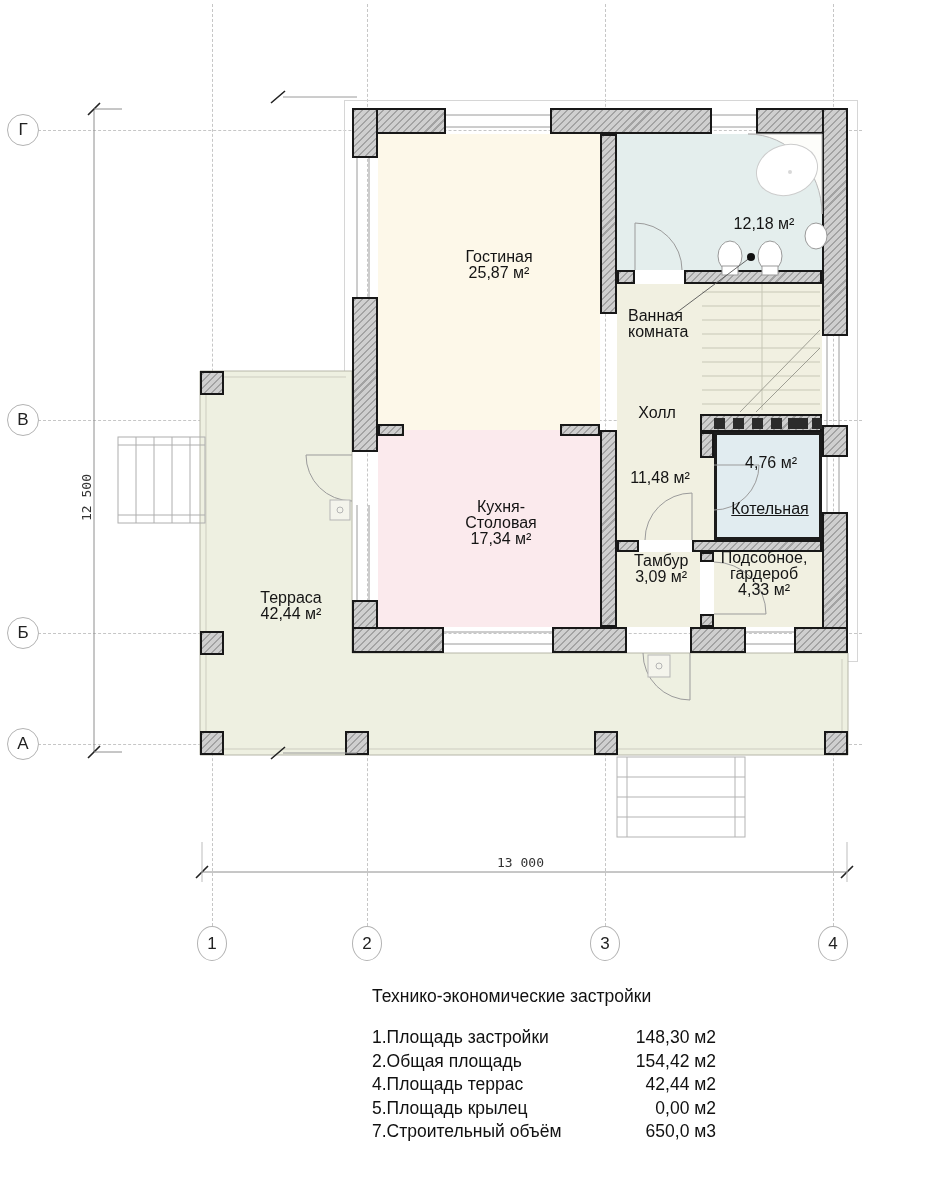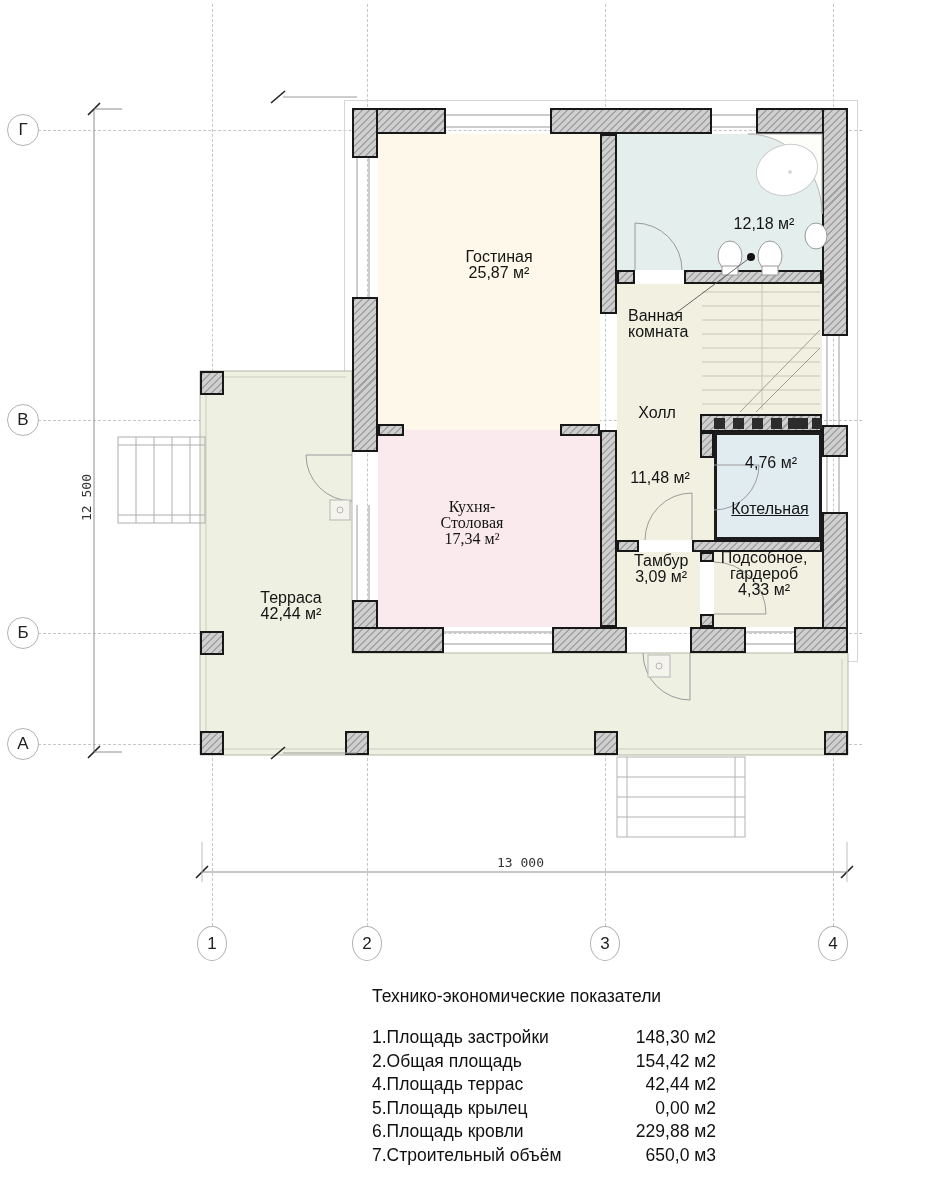--- a/index.html
+++ b/index.html
@@ -219,21 +219,21 @@
 <div class="rlabel left tight" style="left:628px;top:308px;">
   <span>Ванная</span><br>
   <span>комната</span>
 </div>
 <div class="rlabel" style="left:657px;top:405px;">
   <span>Холл</span>
 </div>
 <div class="rlabel" style="left:660px;top:470px;">
   <span>11,48 м²</span>
 </div>
-<div class="rlabel" style="left:472px;top:499px;font-family:Liberation Serif, serif;">
+<div class="rlabel" style="left:501px;top:499px;">
   <span>Кухня-</span><br>
   <span>Столовая</span>
   <span class="area">17,34 м²</span>
 </div>
 <div class="rlabel left tight" style="left:634px;top:553px;text-align:center;">
   <span>Тамбур</span><br>
   <span>3,09 м²</span>
 </div>
 <div class="rlabel" style="left:771px;top:455px;">
   <span>4,76 м²</span>
@@ -245,38 +245,34 @@
   <span>Подсобное,</span><br>
   <span>гардероб</span><br>
   <span>4,33 м²</span>
 </div>
 <div class="rlabel tight" style="left:291px;top:590px;">
   <span>Терраса</span><br>
   <span>42,44 м²</span>
 </div>
 
 <div class="teo">
-  <div class="title">Технико-экономические показатели</div>
+  <div class="title">Технико-экономические застройки</div>
   <div class="row">
     <span>1.Площадь застройки</span>
     <span class="val">148,30 м2</span>
   </div>
   <div class="row">
     <span>2.Общая площадь</span>
     <span class="val">154,42 м2</span>
   </div>
   <div class="row">
     <span>4.Площадь террас</span>
     <span class="val">42,44 м2</span>
   </div>
   <div class="row">
     <span>5.Площадь крылец</span>
     <span class="val">0,00 м2</span>
   </div>
   <div class="row">
-    <span>6.Площадь кровли</span>
-    <span class="val">229,88 м2</span>
-  </div>
-  <div class="row">
     <span>7.Строительный объём</span>
     <span class="val">650,0 м3</span>
   </div>
 </div>
 
 </body></html>

